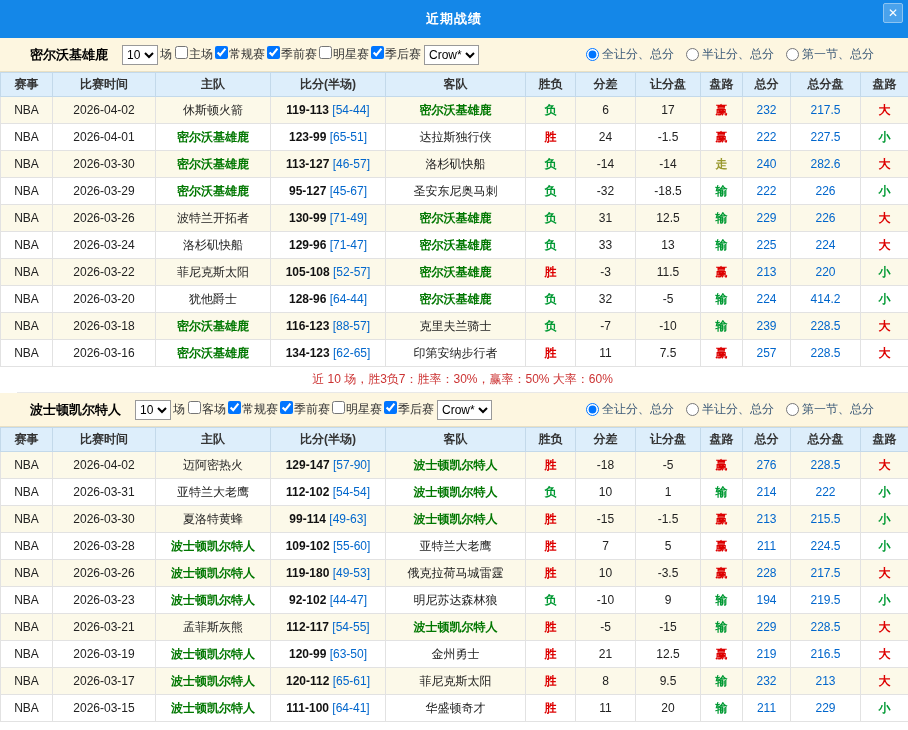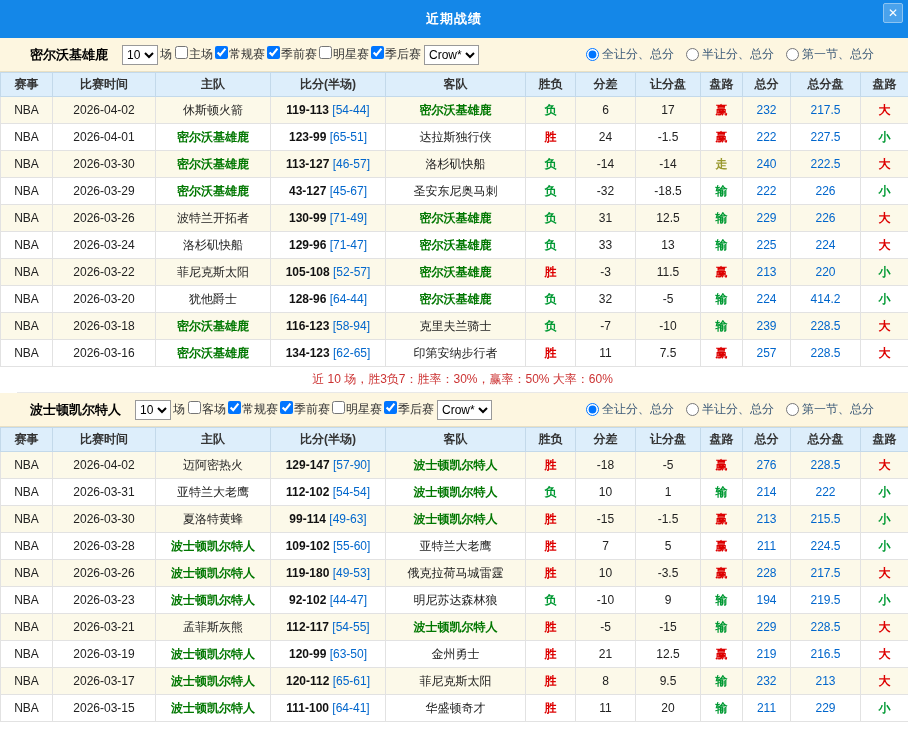--- a/index.html
+++ b/index.html
@@ -189,28 +189,28 @@
               <td>NBA</td>
               <td>2026-03-30</td>
               <td class="hl">密尔沃基雄鹿</td>
               <td><span class="score">113-127</span> <span class="half">[46-57]</span></td>
               <td>洛杉矶快船</td>
               <td class="green">负</td>
               <td>-14</td>
               <td>-14</td>
               <td class="walk">走</td>
               <td class="blue">240</td>
-              <td class="blue">222.5</td>
+              <td class="blue">282.6</td>
               <td class="red">大</td>
             </tr>
             <tr>
               <td>NBA</td>
               <td>2026-03-29</td>
               <td class="hl">密尔沃基雄鹿</td>
-              <td><span class="score">43-127</span> <span class="half">[45-67]</span></td>
+              <td><span class="score">95-127</span> <span class="half">[45-67]</span></td>
               <td>圣安东尼奥马刺</td>
               <td class="green">负</td>
               <td>-32</td>
               <td>-18.5</td>
               <td class="green">输</td>
               <td class="blue">222</td>
               <td class="blue">226</td>
               <td class="green">小</td>
             </tr>
             <tr class="alt">
@@ -266,21 +266,21 @@
               <td>-5</td>
               <td class="green">输</td>
               <td class="blue">224</td>
               <td class="blue">414.2</td>
               <td class="green">小</td>
             </tr>
             <tr class="alt">
               <td>NBA</td>
               <td>2026-03-18</td>
               <td class="hl">密尔沃基雄鹿</td>
-              <td><span class="score">116-123</span> <span class="half">[58-94]</span></td>
+              <td><span class="score">116-123</span> <span class="half">[88-57]</span></td>
               <td>克里夫兰骑士</td>
               <td class="green">负</td>
               <td>-7</td>
               <td>-10</td>
               <td class="green">输</td>
               <td class="blue">239</td>
               <td class="blue">228.5</td>
               <td class="red">大</td>
             </tr>
             <tr>

